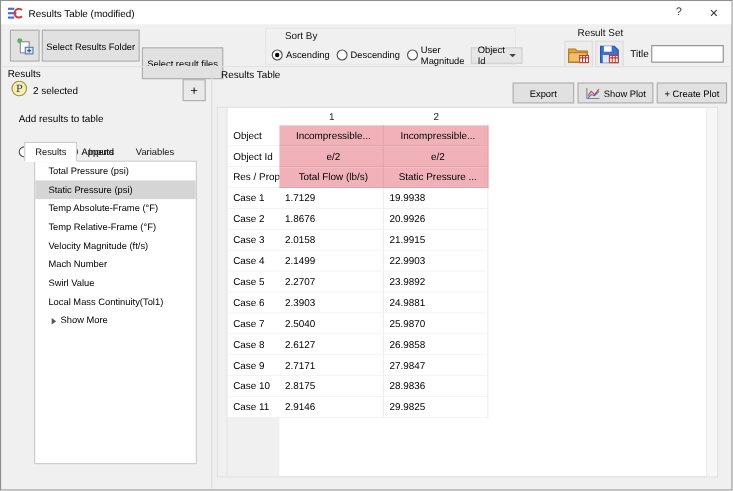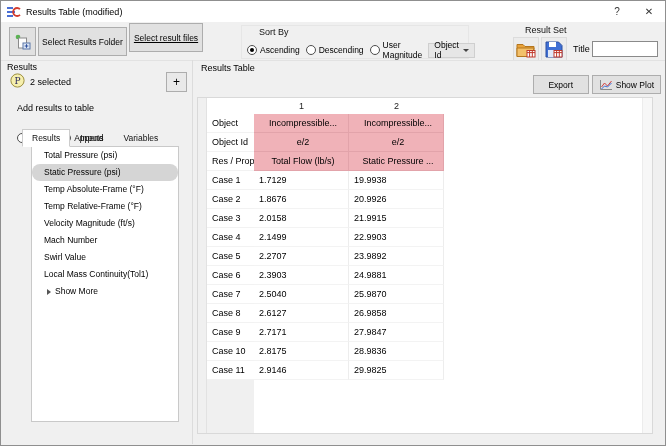--- a/index.html
+++ b/index.html
@@ -50,21 +50,21 @@
   .abs-label { position:absolute; font-size:9px; }
   #add-btn { left:165px; top:71px; width:21px; height:20px; font-size:12px; background:#e9e9e9; }
   #mode-options { position:absolute; left:16px; top:132px; display:flex; }
   #tabs { position:absolute; left:21px; top:128px; display:flex; height:18px; }
   .tab { height:18px; padding:0 9px; display:flex; align-items:center; font-size:8.5px;
     color:#111; background:transparent; border:1px solid transparent; }
   .tab.active { background:#fff; border:1px solid #cccccc; border-bottom:1px solid #fff; z-index:2; }
   #results-list { position:absolute; left:30px; top:145px; width:148px; height:276px;
     background:#fff; border:1px solid #c9c9c9; overflow:hidden; z-index:1; }
   .list-item { height:17px; line-height:17px; padding-left:12px; font-size:8.5px;
-    white-space:nowrap; overflow:hidden;border-radius:8px; }
+    white-space:nowrap; overflow:hidden; }
   .list-item.selected { background:#d5d5d5; }
   .list-item.show-more { padding-left:15px; display:flex; align-items:center; }
   .chevron { width:0; height:0; border-left:4px solid #555; border-top:3px solid transparent;
     border-bottom:3px solid transparent; margin-right:4px; flex:none; }
   
   #remove-btns { position:absolute; left:202px; top:74px; display:flex; gap:4px; }
   #remove-btns .btn, #right-btns .btn { position:static; height:19px; padding:0 6px; }
   #right-btns { position:absolute; right:4px; top:74px; display:flex; gap:3px; }
   
   #table-widget { position:absolute; left:196px; top:96px; width:456px; height:337px;
@@ -108,21 +108,21 @@
 
   <button class="btn" style="left:8px;top:26px;width:27px;height:29px;">
     <svg width="16" height="16" viewBox="0 0 16 16">
       <circle cx="3" cy="3" r="2.3" fill="#5bb353"></circle>
       <rect x="3.5" y="4" width="8" height="10" fill="#fdfdfd" stroke="#8a8a8a"></rect>
       <rect x="8" y="9" width="7" height="6" fill="#dce6f4" stroke="#5b77a8"></rect>
       <path d="M11.5 10.2 v3.6 M9.7 12 h3.6" stroke="#2c4f9e" fill="none"></path>
     </svg>
   </button>
   <button class="btn" style="left:37px;top:26px;width:89px;height:29px;">Select Results Folder</button>
-  <button class="btn" style="left:128px;top:22px;width:74px;height:29px;text-decoration:underline;">Select result files</button>
+  <button class="btn" style="left:128px;top:42px;width:74px;height:29px;">Select result files</button>
 
   <div id="sort-group">
     <div class="group-label">Sort By</div>
     <div id="sort-options">
 
       <div class="radio-item">
           <span class="radio checked"></span>
           <span>Ascending</span>
         </div>
         <div class="radio-item">
@@ -219,20 +219,21 @@
   <div id="right-btns">
     <button class="btn" style="width:56px;">Export</button>
     <button class="btn">
       <svg width="14" height="12" viewBox="0 0 14 12">
         <path d="M1.5 1 v9.5 h11.5" stroke="#888" fill="none"></path>
         <path d="M2.5 8 l3 -4 3 3 4 -5" stroke="#d04040" fill="none"></path>
         <path d="M2.5 10 l3 -3 3 1 4 -4" stroke="#3f6fd4" fill="none"></path>
       </svg>
       <span>Show Plot</span>
     </button>
+    <button class="btn">+ Create Plot</button>
   </div>
 
   <div id="table-widget">
     <div class="rt-gutter"></div>
     <div id="rt-grid">
         <div class="rt-corner"></div>
         <div class="rt-colhead">1</div>
         <div class="rt-colhead">2</div>
         <div class="rt-rowlabel">Object</div>
         <div class="rt-cell meta">Incompressible...</div>

